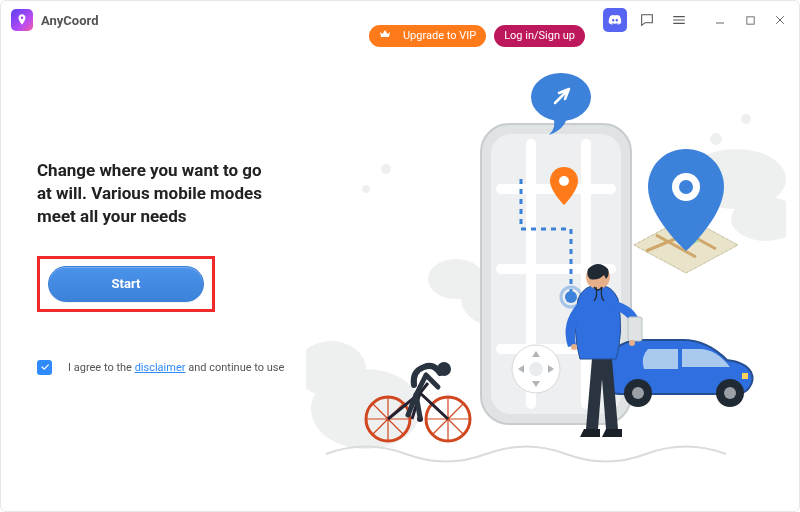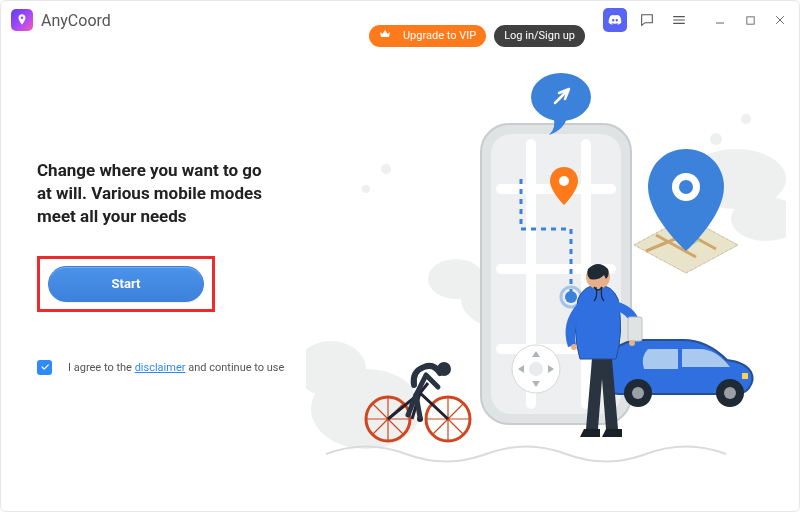--- a/index.html
+++ b/index.html
@@ -9,28 +9,28 @@
   }
   .titlebar {
     height: 38px; display: flex; align-items: center; padding: 0 10px; gap: 8px;
   }
   .logo {
     width: 22px; height: 22px; border-radius: 5px;
     background: linear-gradient(135deg, #5a3ff2 0%, #b14af6 60%, #f95aa8 100%);
     display: flex; align-items: center; justify-content: center;
   }
   .logo svg { width: 14px; height: 14px; }
-  .app-title { font-size: 16px; color: #555; font-weight: 400; }
+  .app-title { font-size: 13px; color: #555; font-weight: 700; }
   .title-spacer { flex: 1; }
   .pill {
     height: 22px; border-radius: 11px; display: inline-flex; align-items: center;
     padding: 0 10px; font-size: 11px; color: #fff; gap: 12px; cursor: pointer; white-space: nowrap; margin-top: 31px;
   }
   .pill.orange { background: #ff7a1a; }
-  .pill.blue { background: #404040; }
+  .pill.blue { background: #be185d; }
   .crown { display:inline-block; }
   .iconbtn {
     width: 24px; height: 24px; border-radius: 5px; display:inline-flex; align-items:center; justify-content:center; cursor:pointer; color:#444;
   }
   .iconbtn.discord { background:#5865f2; color:#fff; }
   .rightctrls { display:flex; align-items:center; gap:8px; margin-left:10px; }
   .winctrls { display:flex; align-items:center; gap:12px; margin-left:12px; }
   .winctrl { width: 18px; height: 18px; display:inline-flex; align-items:center; justify-content:center; color:#666; cursor:pointer; }
   .content {
     position:absolute; left:0; right:0; top:38px; bottom:0; display:flex;

